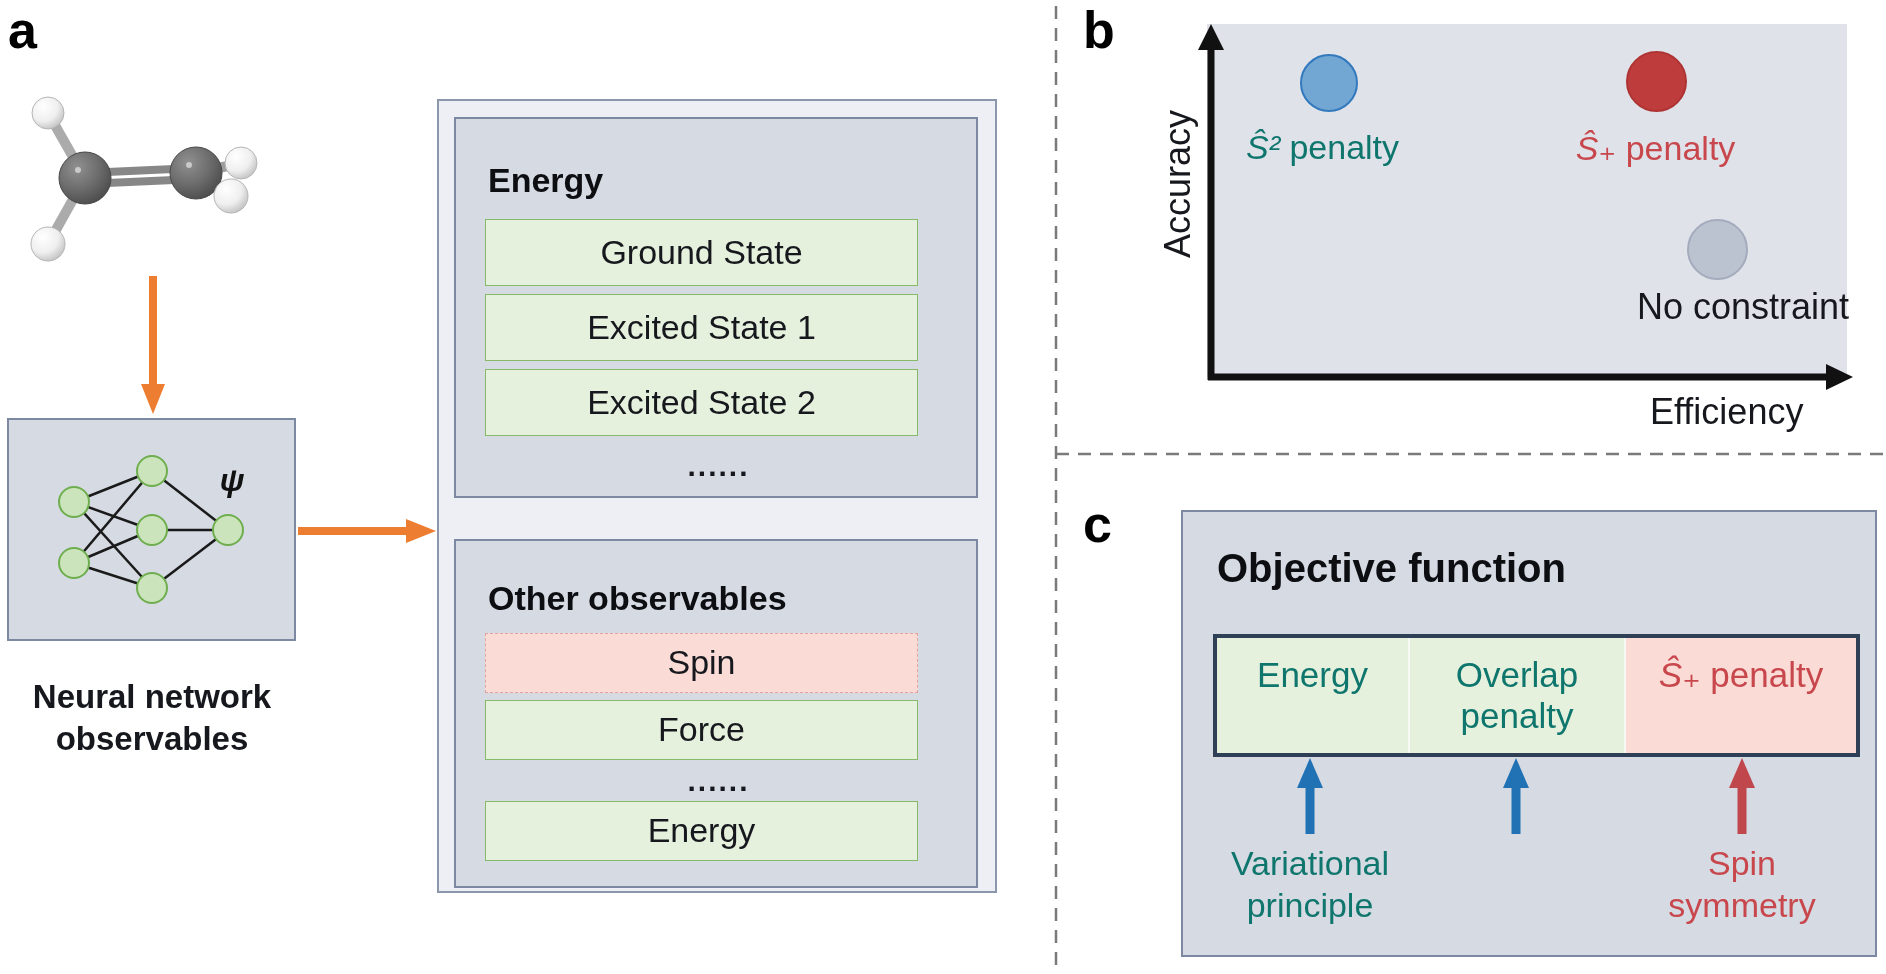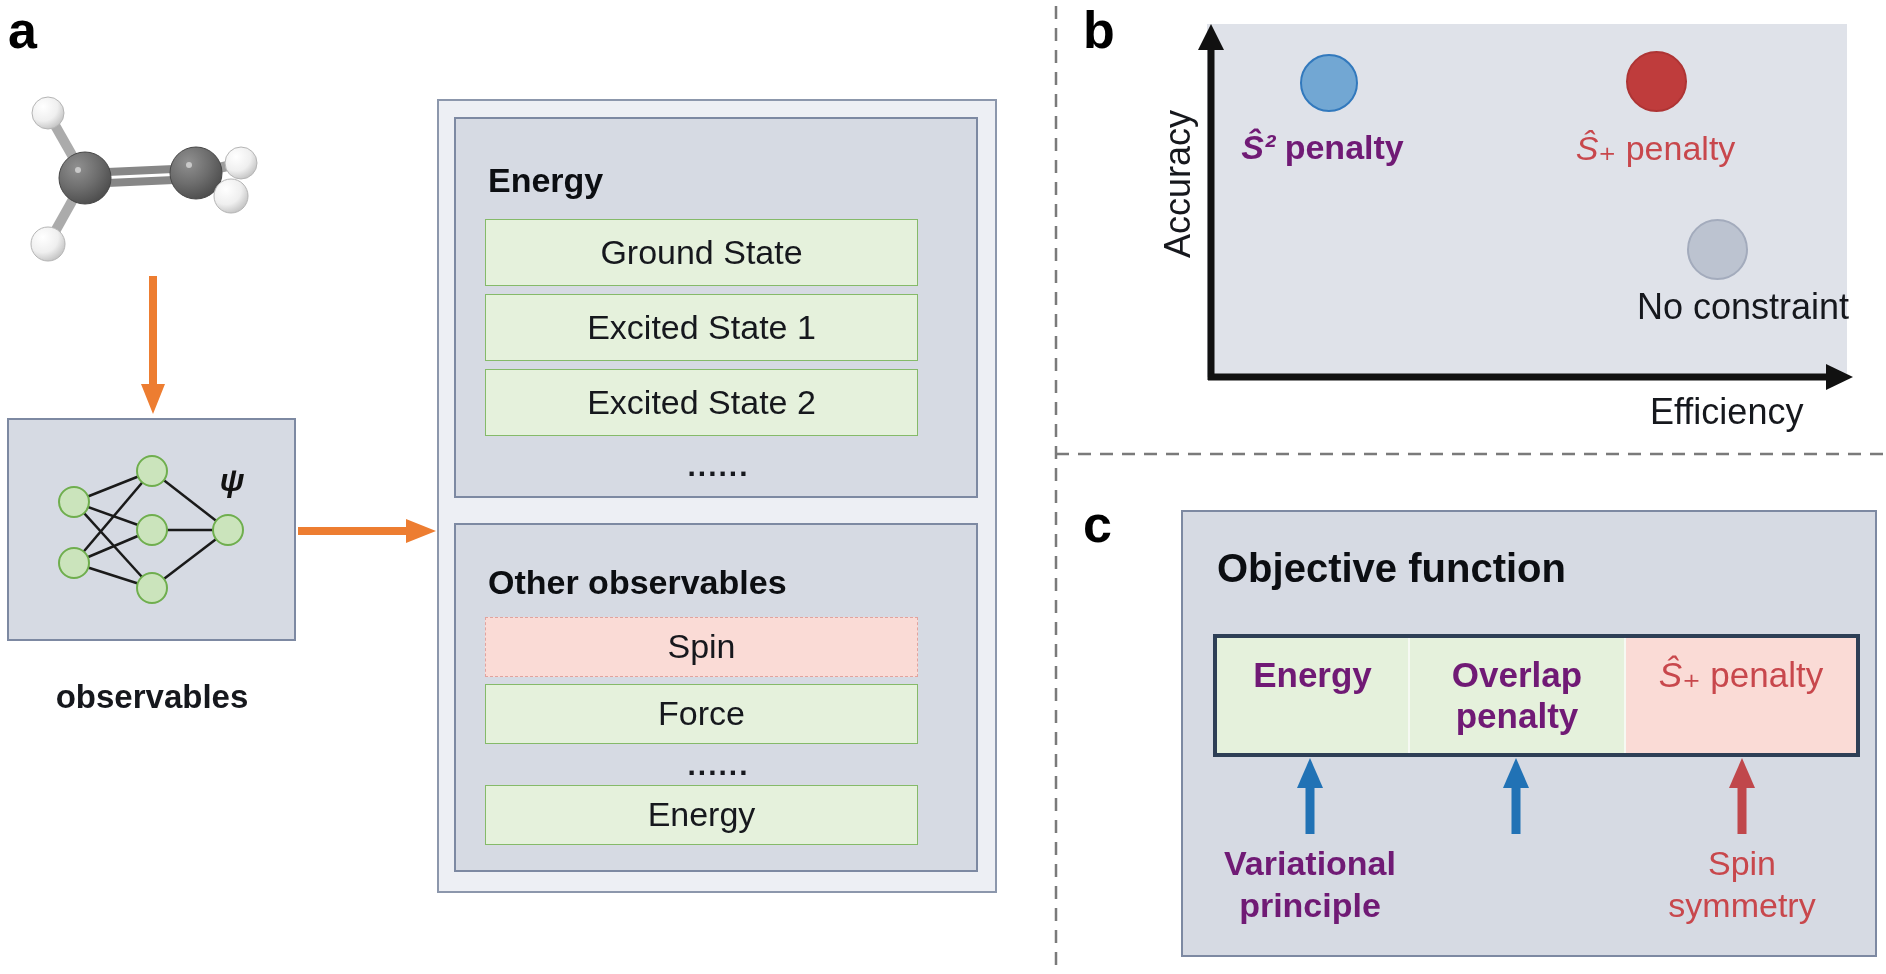--- a/index.html
+++ b/index.html
@@ -20,40 +20,40 @@
   .nn-caption { left:0; top:676px; width:304px; text-align:center;
                 font-size:33px; font-weight:bold; line-height:42px; color:#16181d; }
   .nn-caption span { display:block; }
 
   .container-a {
     left:437px; top:99px; width:560px; height:794px;
     background:#edeff4; border:2px solid #8c97ac;
   }
   .group-panel { background:#d6dae3; border:2px solid #7d89a2; }
   .energy-panel { left:454px; top:117px; width:524px; height:381px; }
-  .obs-panel    { left:454px; top:523px; width:524px; height:349px; }
+  .obs-panel    { left:454px; top:539px; width:524px; height:349px; }
   .group-title { position:absolute; left:32px; font-size:34px; font-weight:bold; color:#0c0e12; }
   .item-box {
     position:absolute; left:29px; width:433px;
     background:#e5f1dc; border:1.5px solid #85ba69;
     text-align:center; font-size:34px; color:#16181d;
   }
   .item-box.pink { background:#fadbd6; border:1.5px dashed #e2a39e; }
   .ellipsis-row { position:absolute; left:29px; width:467px; text-align:center;
                   font-size:30px; font-weight:bold; letter-spacing:2px; color:#16181d; }
 
   
   .plot-area { left:1207px; top:24px; width:640px; height:353px; background:#dfe2e9; }
   .dot { position:absolute; border-radius:50%; }
   .dot-blue { left:1300px; top:54px; width:58px; height:58px; background:#72a7d3; border:2px solid #3279bd; }
   .dot-red  { left:1626px; top:51px; width:61px; height:61px; background:#bf3c3c; border:2px solid #ae3434; }
   .dot-gray { left:1687px; top:219px; width:61px; height:61px; background:#bcc3d0; border:2px solid #a3abbc; }
   .pt-label { position:absolute; text-align:center; font-size:34px; }
   .pt-label .sym { font-style:italic; }
-  .blue-text { color:#701a75;font-weight:bold; }
+  .blue-text { color:#0f766e; }
   .red-text  { color:#c8474c; }
   .axis-label { font-size:36px; color:#16181d; }
   .accuracy-label { left:1028px; top:163px; width:300px; height:42px; text-align:center;
                     transform:rotate(-90deg); }
   .efficiency-label { left:1650px; top:391px; width:200px; text-align:left; }
   .nc-label { left:1597px; top:286px; width:252px; text-align:right; font-size:36px; color:#16181d; }
 
   
   .c-box { left:1181px; top:510px; width:696px; height:447px;
            background:#d6dae3; border:2px solid #7d89a2; }
@@ -148,20 +148,21 @@
     </svg>
     <div class="abs psi">ψ</div>
   </div>
 
   <svg class="abs" style="left:298px;top:516px;" width="140" height="30" viewBox="0 0 140 30">
     <line x1="0" y1="15" x2="112" y2="15" stroke="#ed7d31" stroke-width="8"></line>
     <polygon points="138,15 108,3 108,27" fill="#ed7d31"></polygon>
   </svg>
 
   <div class="abs nn-caption">
+    <span>Neural network</span>
     <span>observables</span>
   </div>
 
   <div class="abs container-a"></div>
 
   <div class="abs group-panel energy-panel">
     <div class="group-title" style="top:42px;">Energy</div>
     <div class="item-box" style="top:100px;height:67px;line-height:64px;">Ground State</div>
     <div class="item-box" style="top:175px;height:67px;line-height:64px;">Excited State 1</div>
     <div class="item-box" style="top:250px;height:67px;line-height:64px;">Excited State 2</div>

